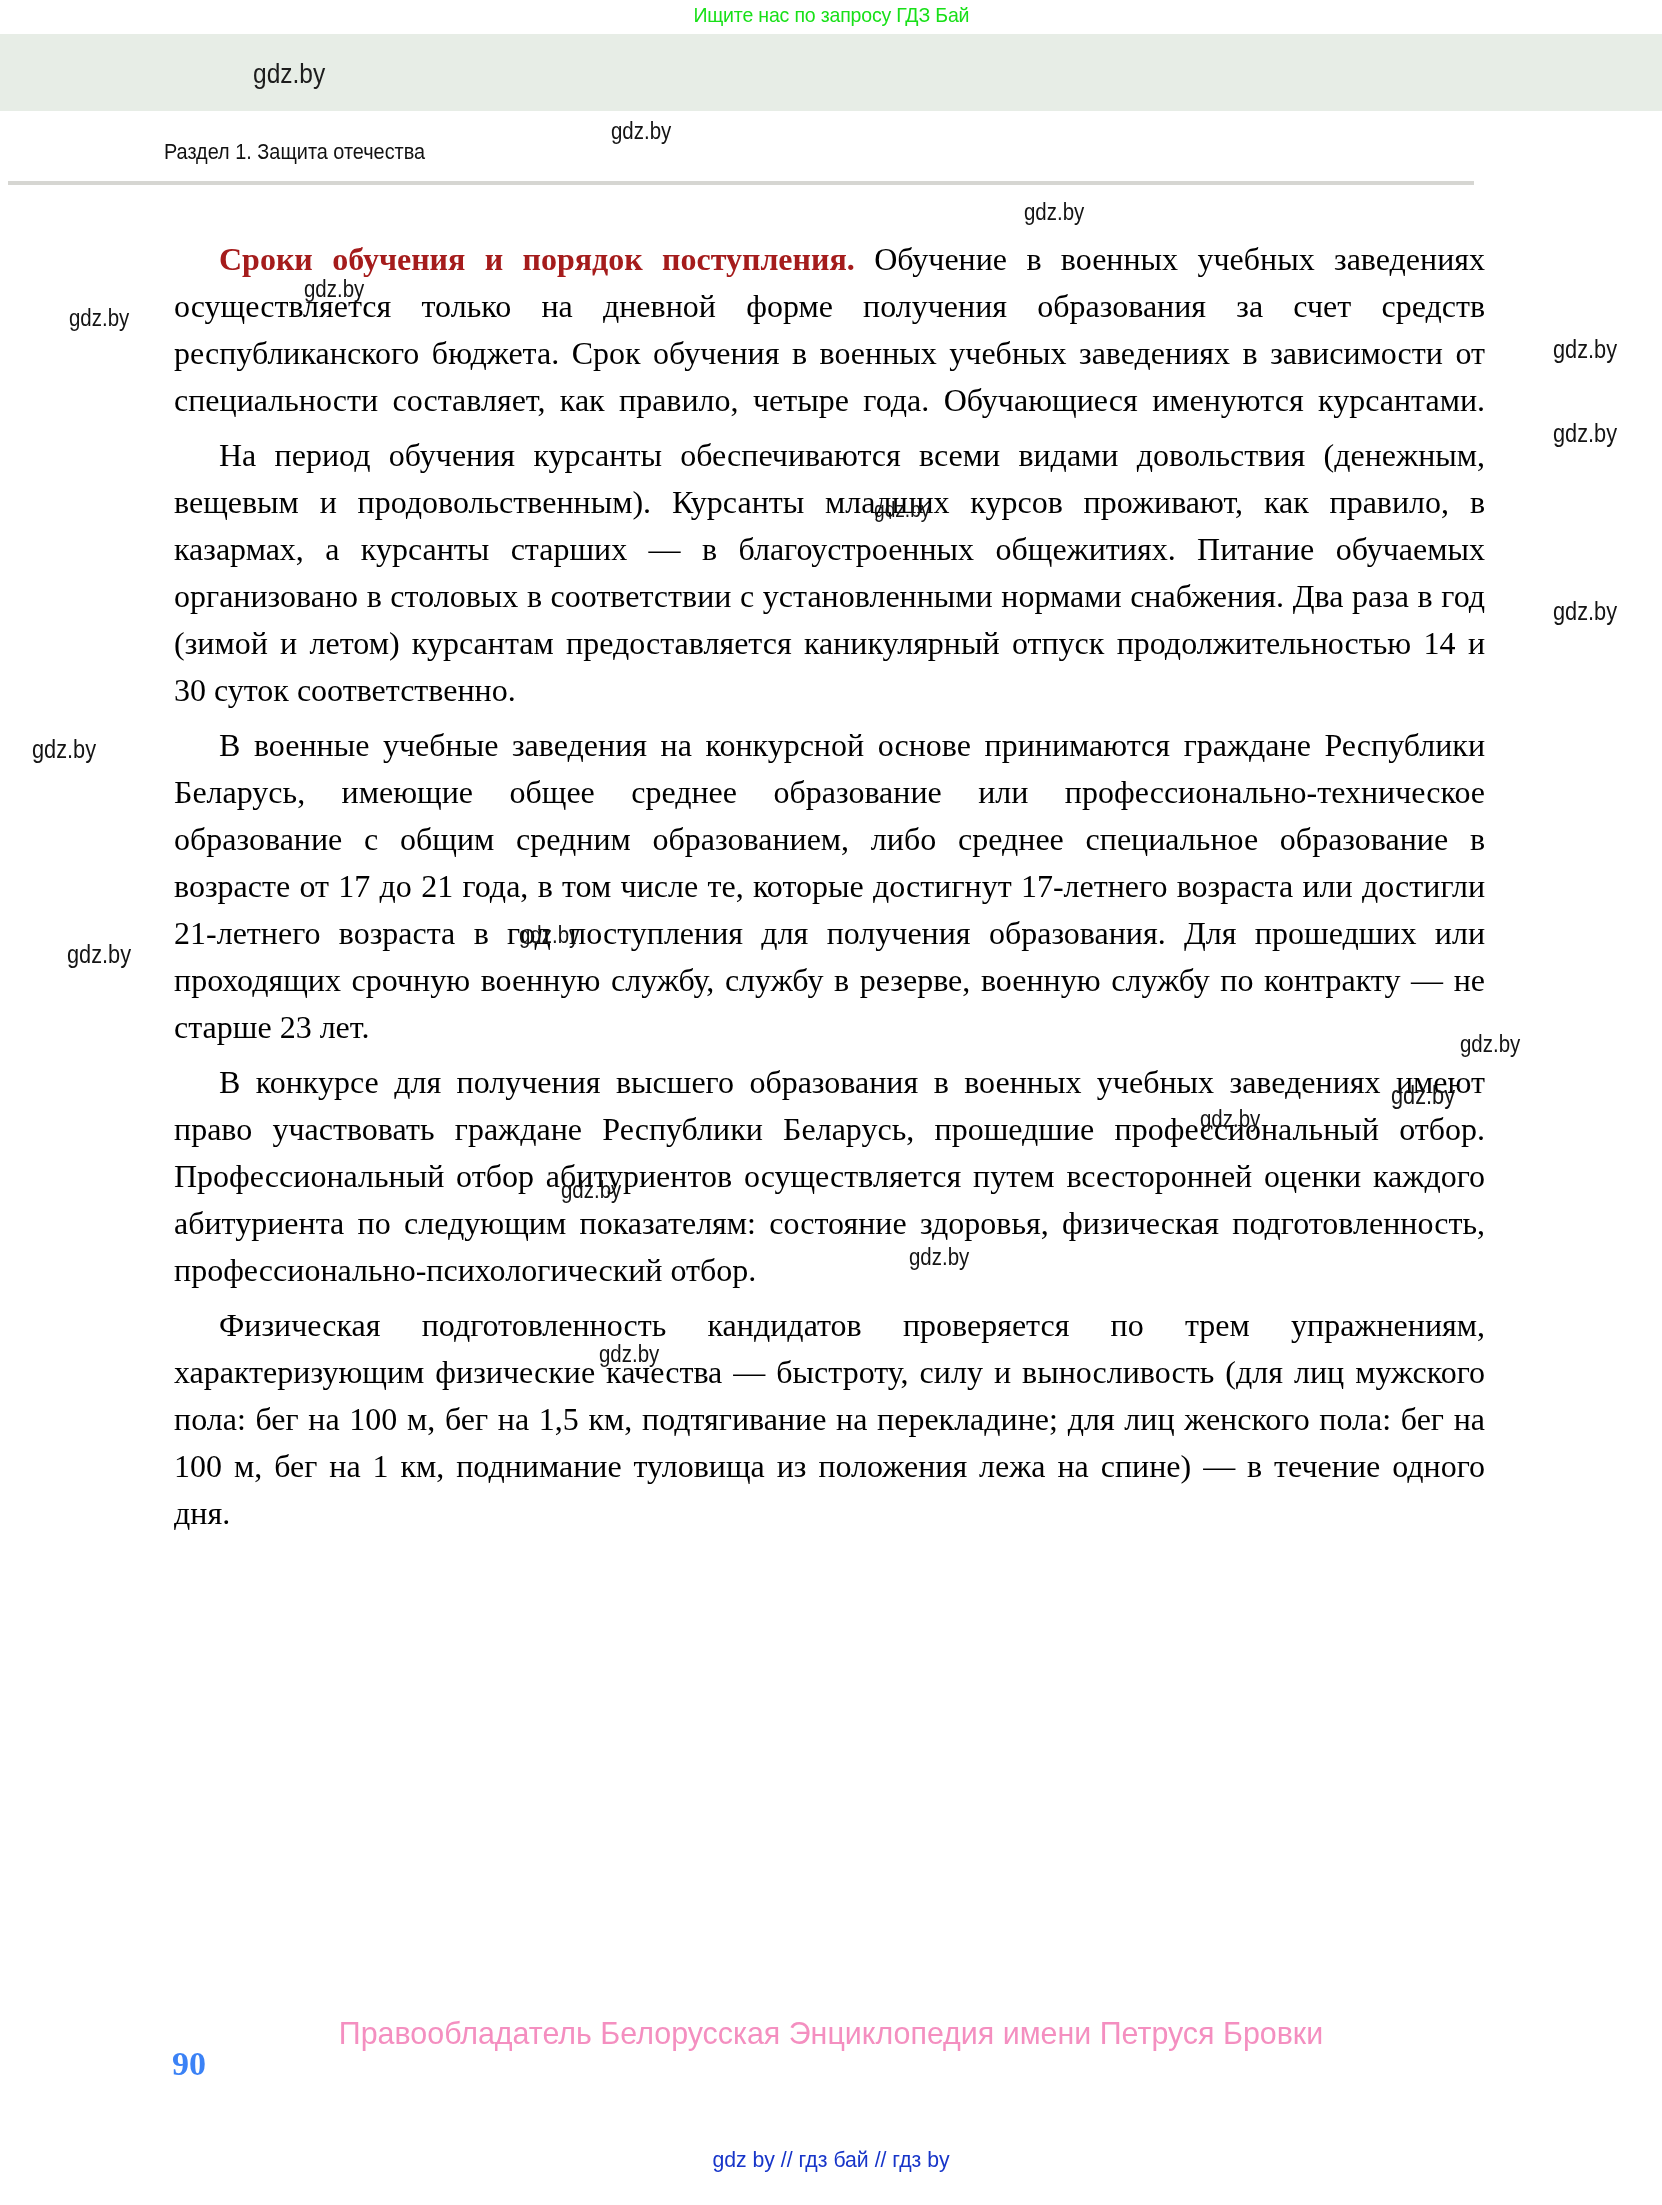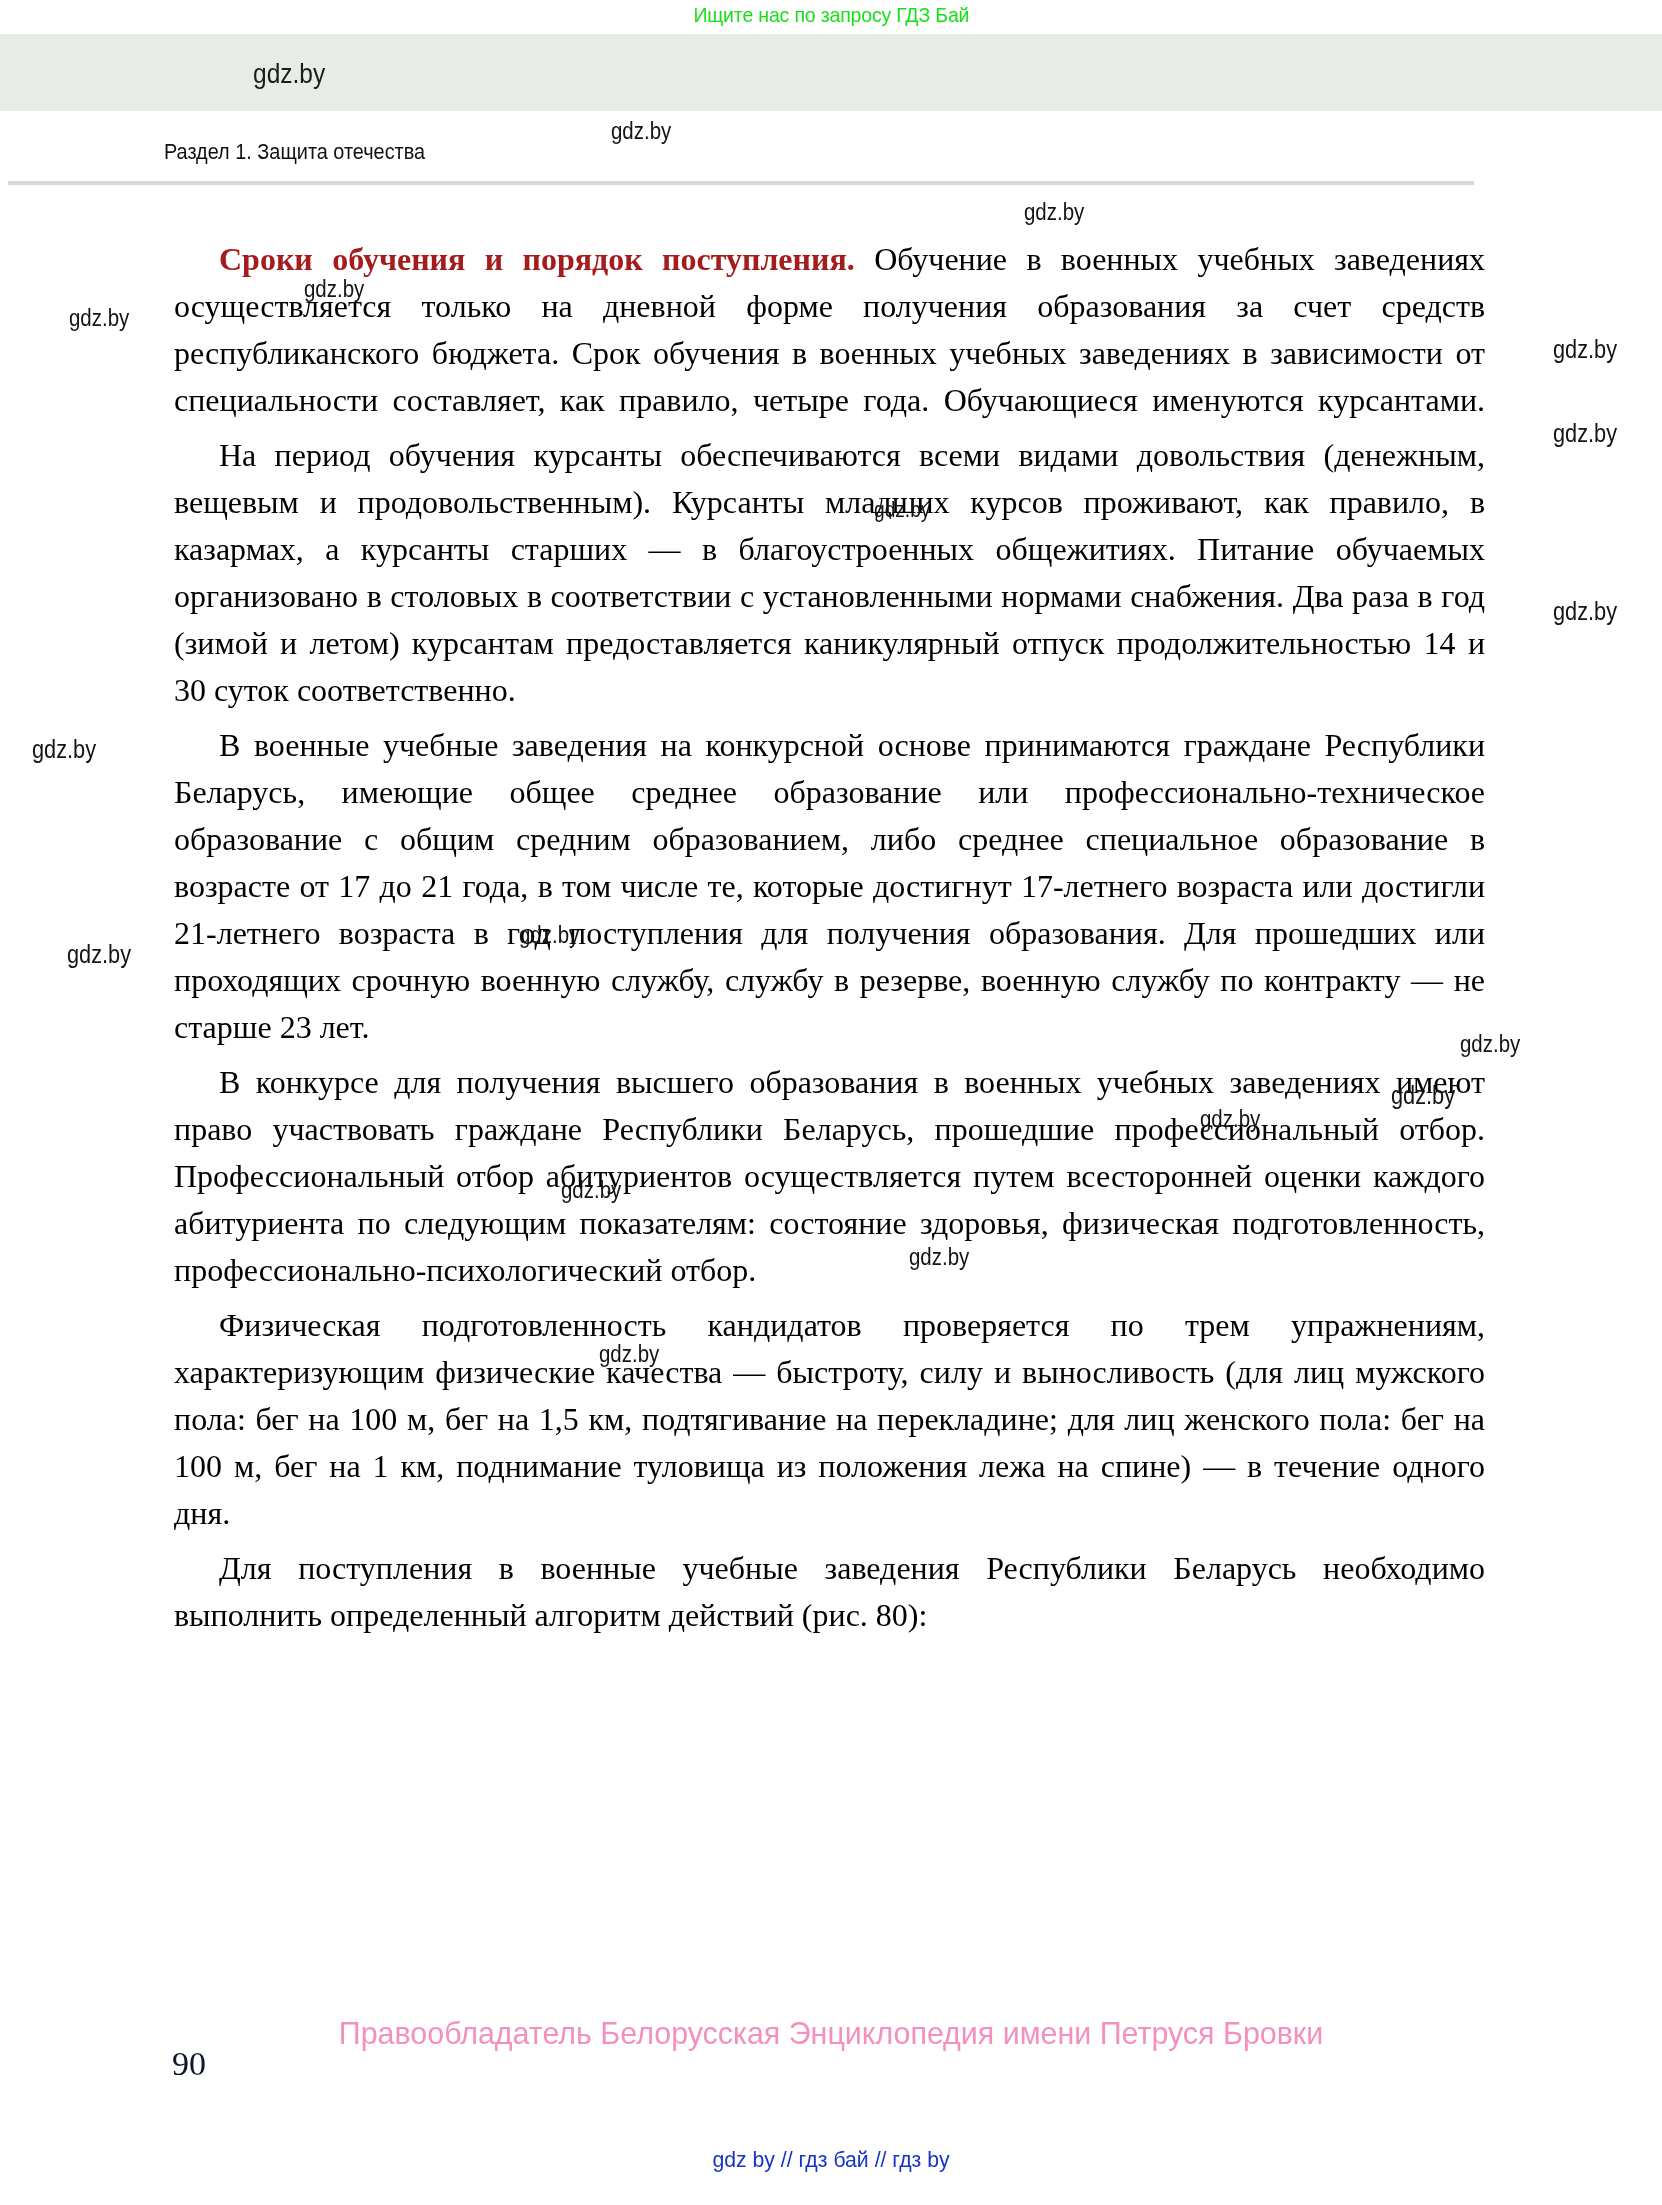--- a/index.html
+++ b/index.html
@@ -108,22 +108,22 @@
     text-align-last: justify;
   }
 
   
   .page-number {
     position: absolute;
     left: 172px;
     top: 2045px;
     font-family: "Liberation Serif", serif;
     font-size: 34px;
-    font-weight: normal;
-    color: #0f172a;
+    font-weight: bold;
+    color: #3b82f6;
   }
 
   
   .copyright {
     position: absolute;
     left: 0;
     top: 2015px;
     width: 1662px;
     text-align: center;
     font-family: "Liberation Sans", sans-serif;
@@ -170,21 +170,20 @@
 
 <div class="running-head">Раздел 1. Защита отечества</div>
 <div class="rule"></div>
 
 <div class="text-column">
   <p class="para indent last-line-justify"><span class="lead">Сроки обучения и порядок поступления.</span> <span>Обучение в военных учебных заведениях осуществляется только на дневной форме получения образования за счет средств республиканского бюджета. Срок обучения в военных учебных заведениях в зависимости от специальности составляет, как правило, четыре года. Обучающиеся именуются курсантами.</span></p>
   <p class="para indent">На период обучения курсанты обеспечиваются всеми видами довольствия (денежным, вещевым и продовольственным). Курсанты младших курсов проживают, как правило, в казармах, а курсанты старших — в благоустроенных общежитиях. Питание обучаемых организовано в столовых в соответствии с установленными нормами снабжения. Два раза в год (зимой и летом) курсантам предоставляется каникулярный отпуск продолжительностью 14 и 30 суток соответственно.</p>
   <p class="para indent">В военные учебные заведения на конкурсной основе принимаются граждане Республики Беларусь, имеющие общее среднее образование или профессионально-техническое образование с общим средним образованием, либо среднее специальное образование в возрасте от 17 до 21 года, в том числе те, которые достигнут 17-летнего возраста или достигли 21-летнего возраста в год поступления для получения образования. Для прошедших или проходящих срочную военную службу, службу в резерве, военную службу по контракту — не старше 23 лет.</p>
   <p class="para indent">В конкурсе для получения высшего образования в военных учебных заведениях имеют право участвовать граждане Республики Беларусь, прошедшие профессиональный отбор. Профессиональный отбор абитуриентов осуществляется путем всесторонней оценки каждого абитуриента по следующим показателям: состояние здоровья, физическая подготовленность, профессионально-психологический отбор.</p>
   <p class="para indent">Физическая подготовленность кандидатов проверяется по трем упражнениям, характеризующим физические качества — быстроту, силу и выносливость (для лиц мужского пола: бег на 100 м, бег на 1,5 км, подтягивание на перекладине; для лиц женского пола: бег на 100 м, бег на 1 км, поднимание туловища из положения лежа на спине) — в течение одного дня.</p>
-  <p class="para indent">Для поступления в военные учебные заведения Республики Беларусь необходимо выполнить определенный алгоритм действий (рис. 80):</p>
 </div>
 
 <div class="page-number">90</div>
 
 <div class="copyright">Правообладатель Белорусская Энциклопедия имени Петруся Бровки</div>
 
 <div class="footer-links">gdz by  //  гдз бай  //  гдз by</div>
 
 <div id="watermark-layer">
     <div class="wm" style="left: 611px; top: 118px; font-size: 23.5px;">gdz.by</div>

